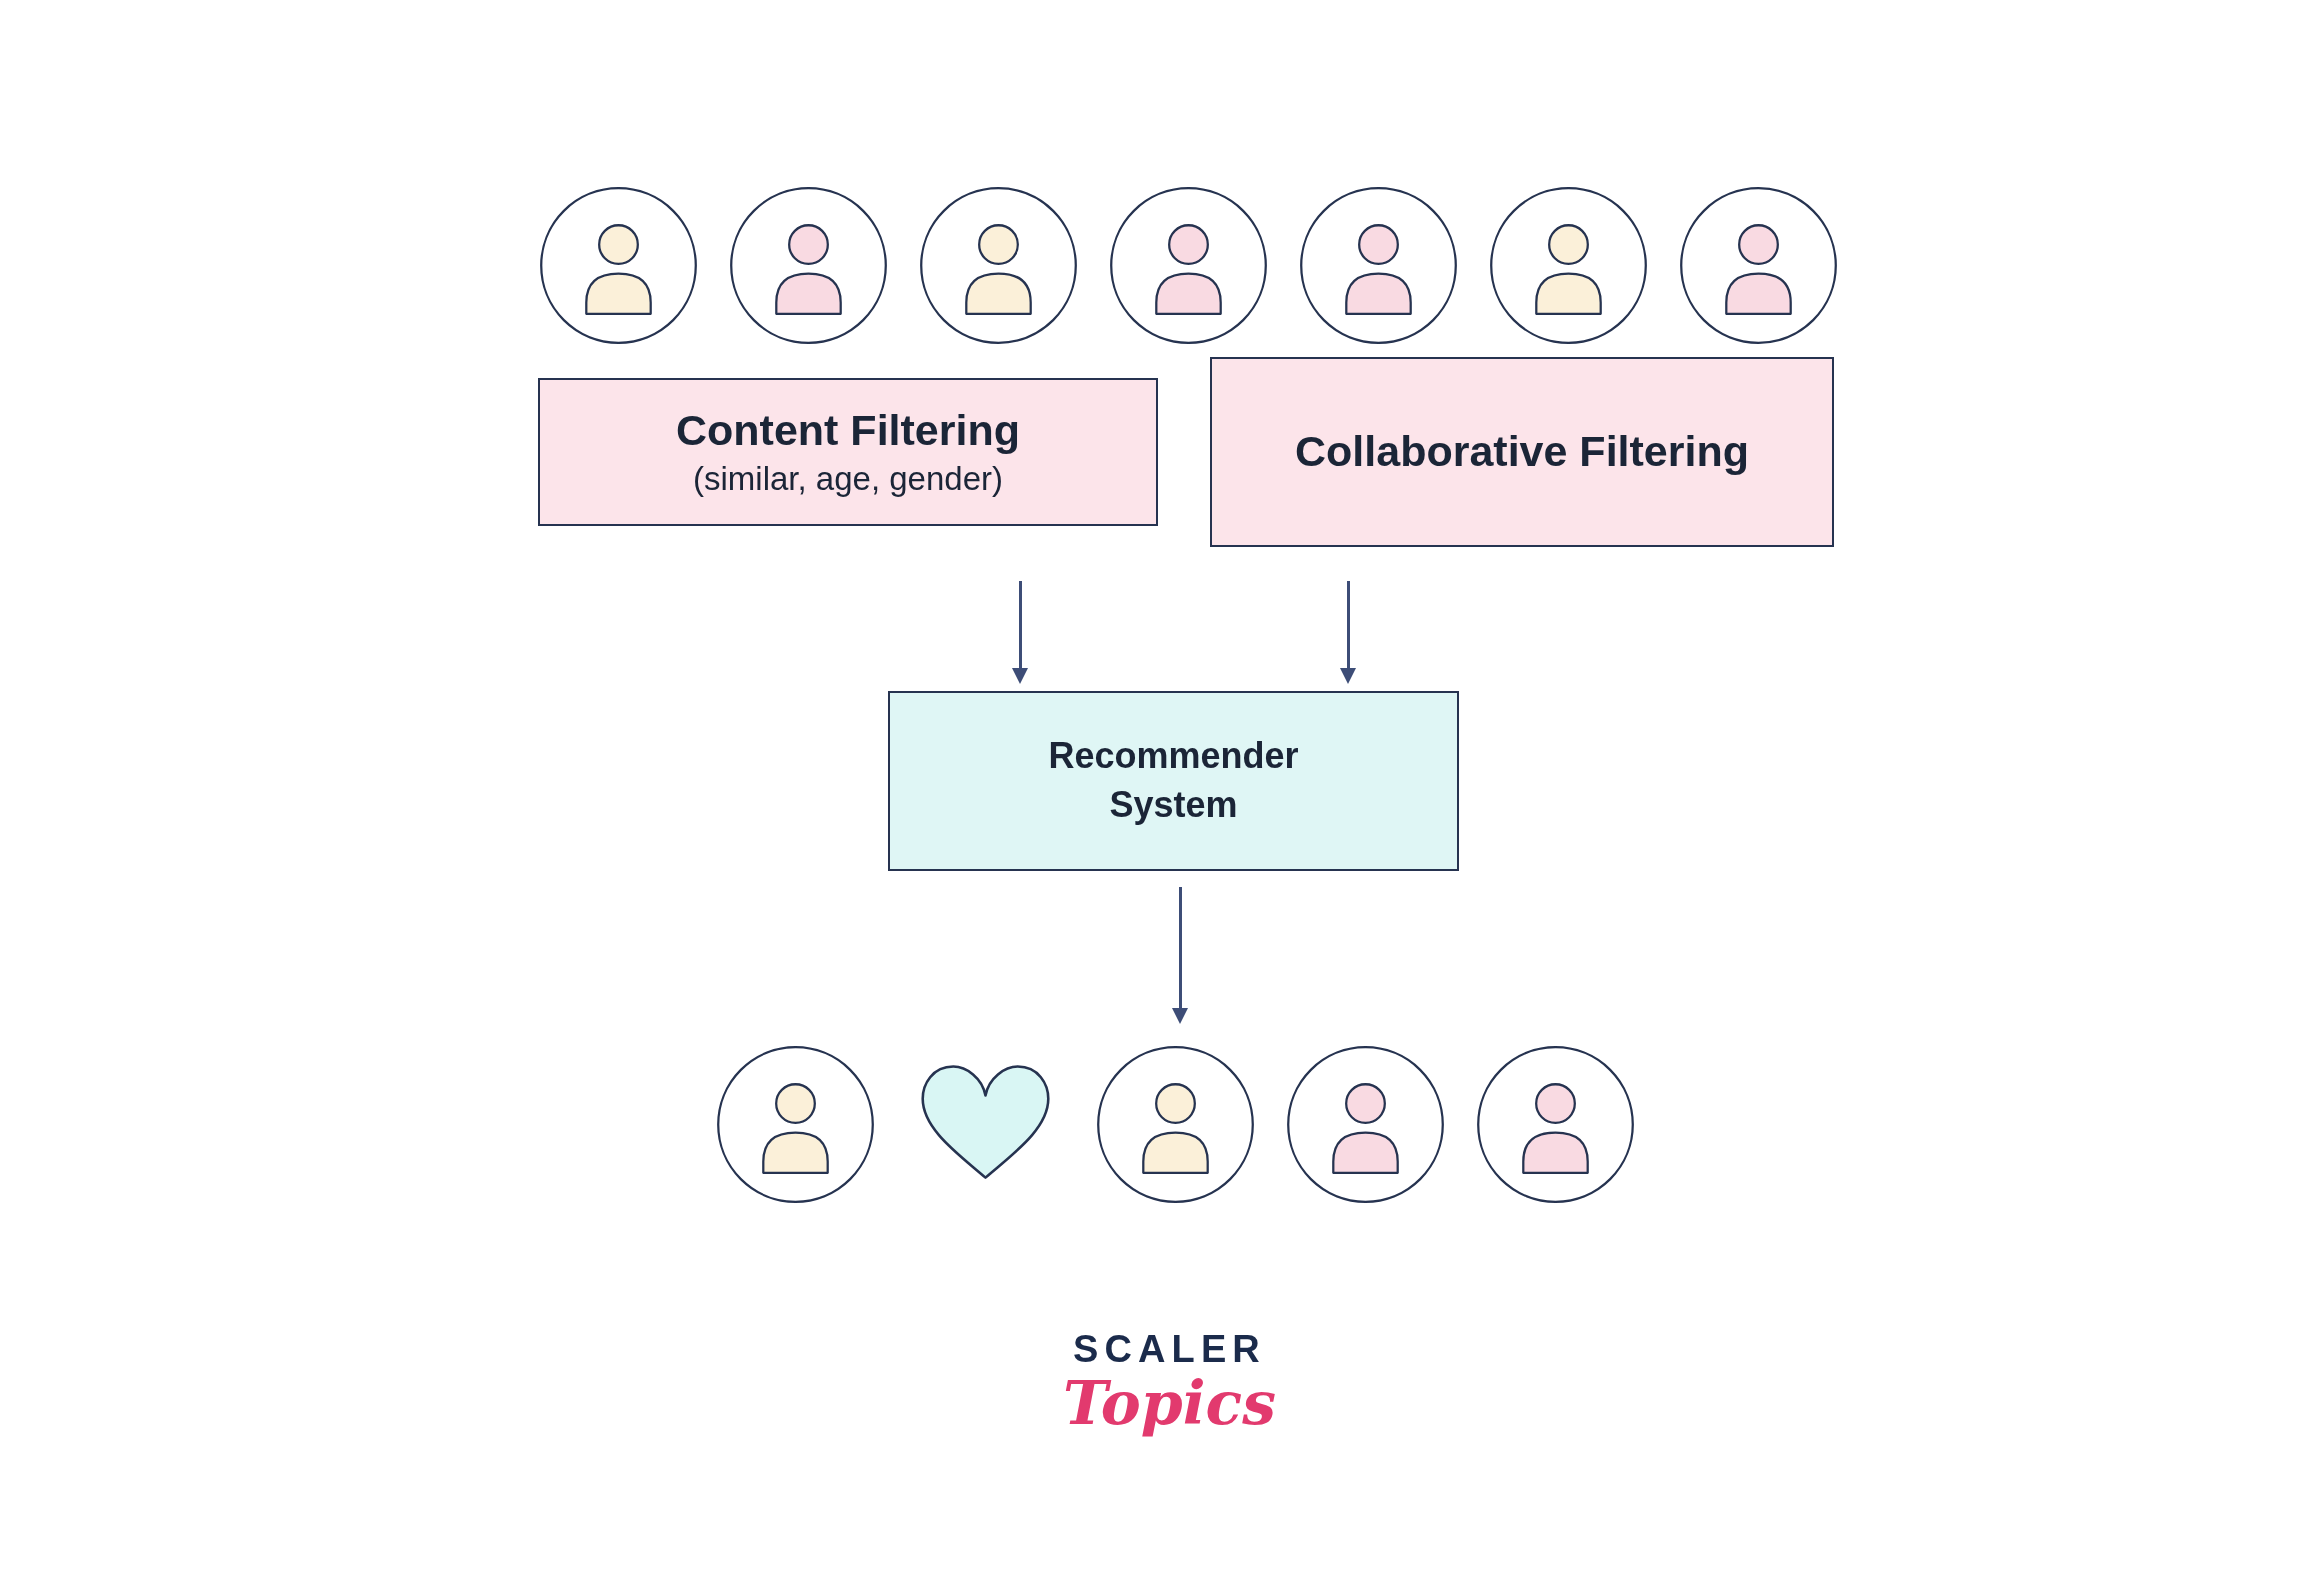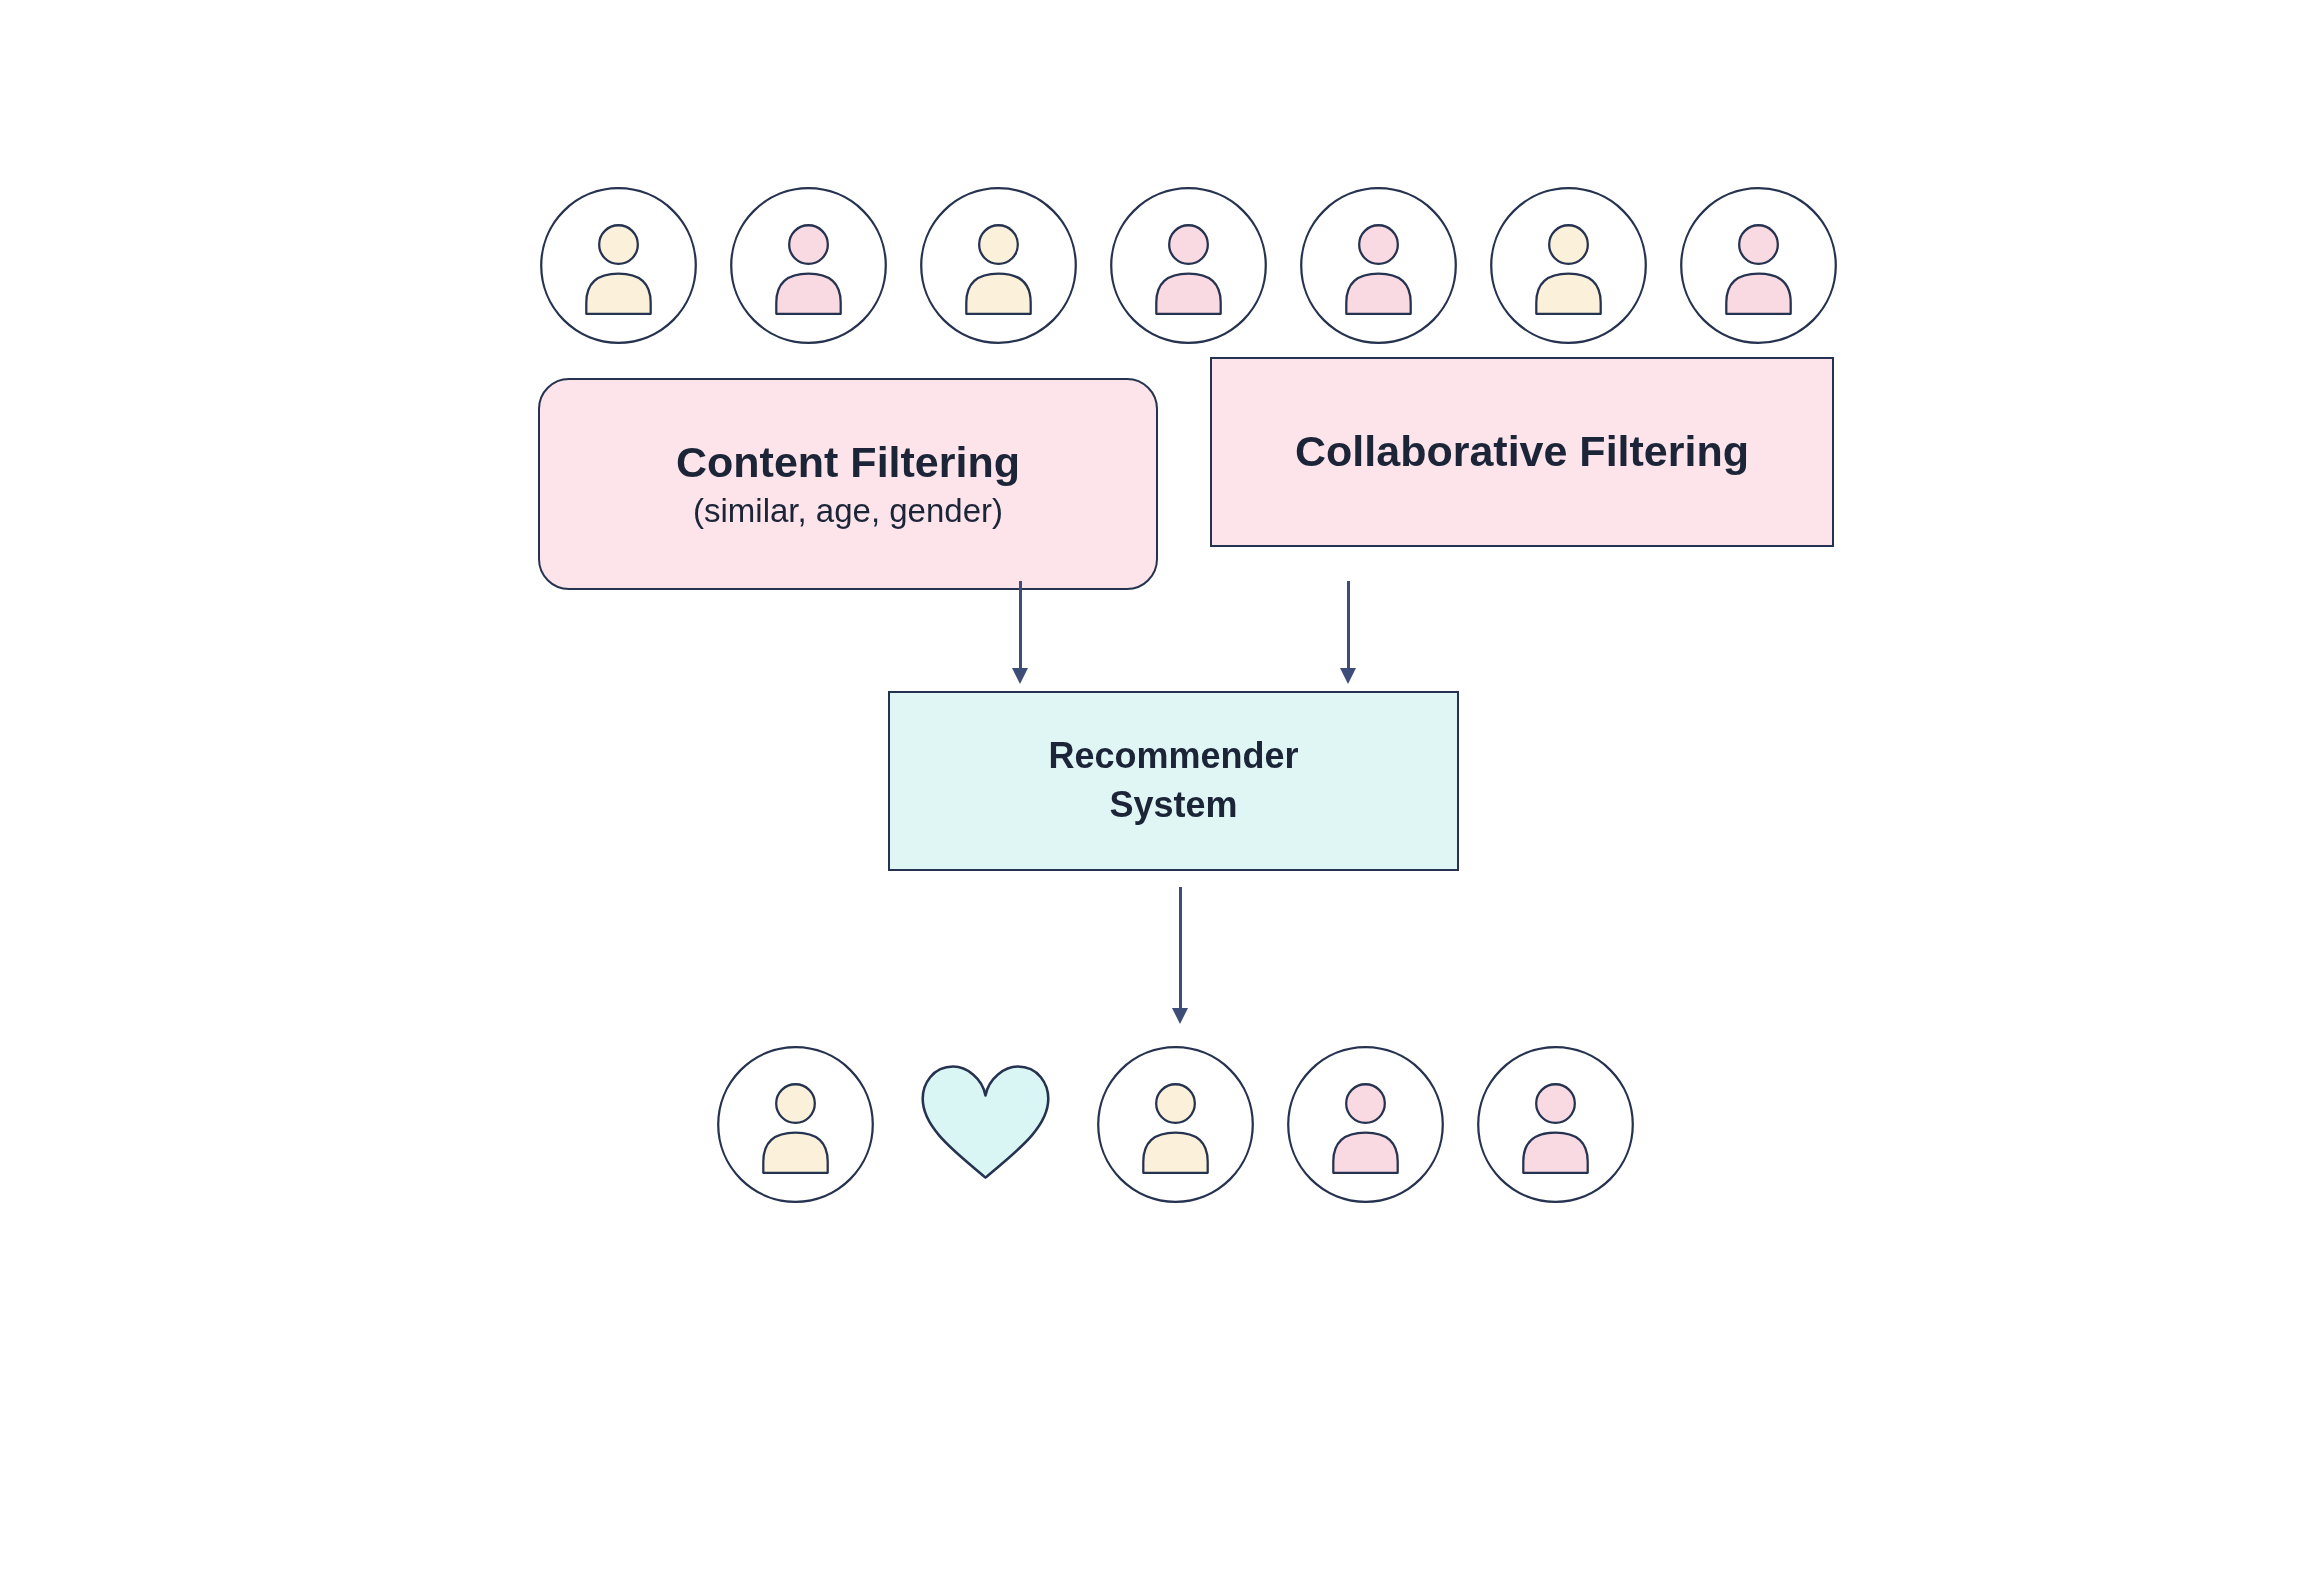--- a/index.html
+++ b/index.html
@@ -36,21 +36,21 @@
   .pbox {
     position: absolute;
     background: var(--box-pink);
     border: 2px solid var(--border-navy);
     display: flex; flex-direction: column;
     justify-content: center; align-items: center;
     text-align: center;
     color: var(--text);
     gap: 6.8px;
   }
-  #box-content { left: 538px;  top: 378px; width: 620px; height: 212px; border-radius: 31px; }
+  #box-content { left: 538px;  top: 378px; width: 620px; height: 148px; }
   #box-collab  { left: 1210px; top: 357px; width: 624px; height: 190px; }
   .pbox .title    { font-size: 43px; font-weight: 600; line-height: 1.1; }
   .pbox .subtitle { font-size: 33px; font-weight: 400; line-height: 1.1; }
 
   #box-rec {
     position: absolute;
     left: 888px; top: 691px; width: 571px; height: 180px;
     background: var(--box-cyan);
     border: 2px solid var(--border-navy);
     display: flex; flex-direction: column;
@@ -205,15 +205,19 @@
   </div>
       <div class="slot" style="--fill: #f9dae2;">
     <svg viewBox="0 0 100 100">
       <circle cx="50" cy="50" r="48" fill="#ffffff" stroke="var(--border-navy)" stroke-width="1.4"></circle>
       <circle cx="50" cy="37" r="12" fill="var(--fill)" stroke="var(--border-navy)" stroke-width="1.4"></circle>
       <path d="M30 80 L30 73 Q30 55 50 55 Q70 55 70 73 L70 80 Z" fill="var(--fill)" stroke="var(--border-navy)" stroke-width="1.4" stroke-linejoin="round"></path>
     </svg>
   </div>
     </div>
 
+  <div id="logo">
+    <div class="scaler">SCALER</div>
+    <div class="topics">Topics</div>
+  </div>
 
 </div>
 
 
 </body></html>

